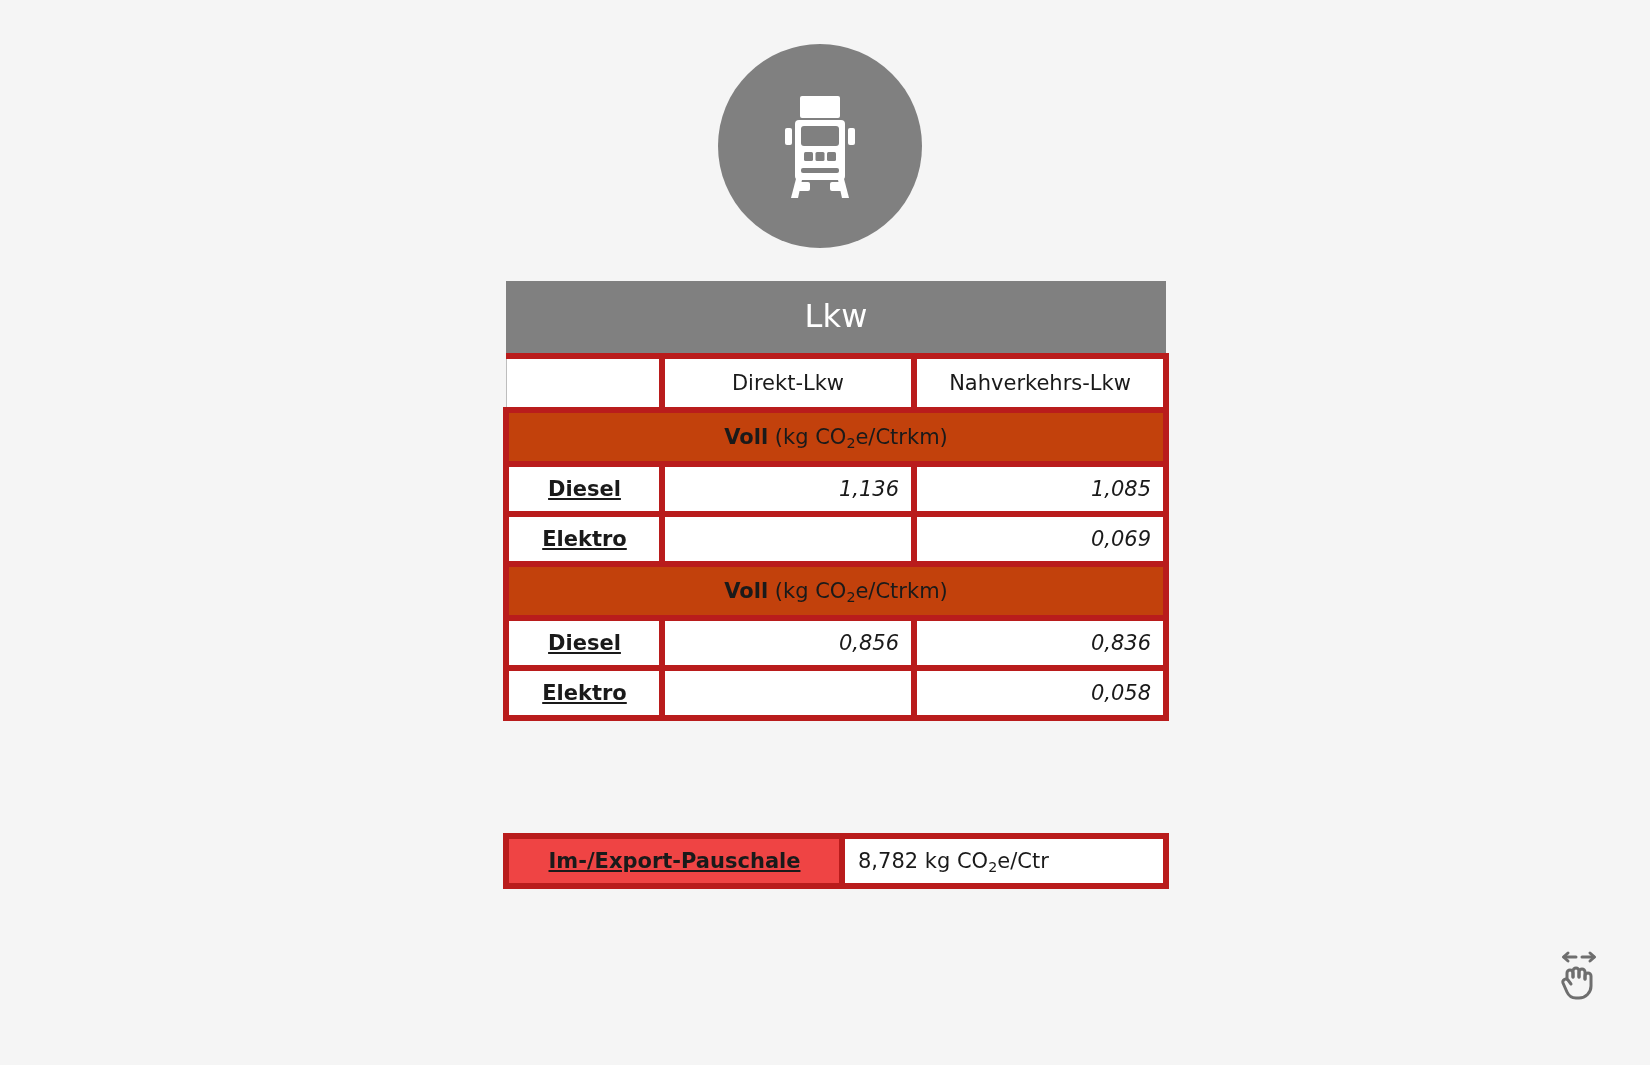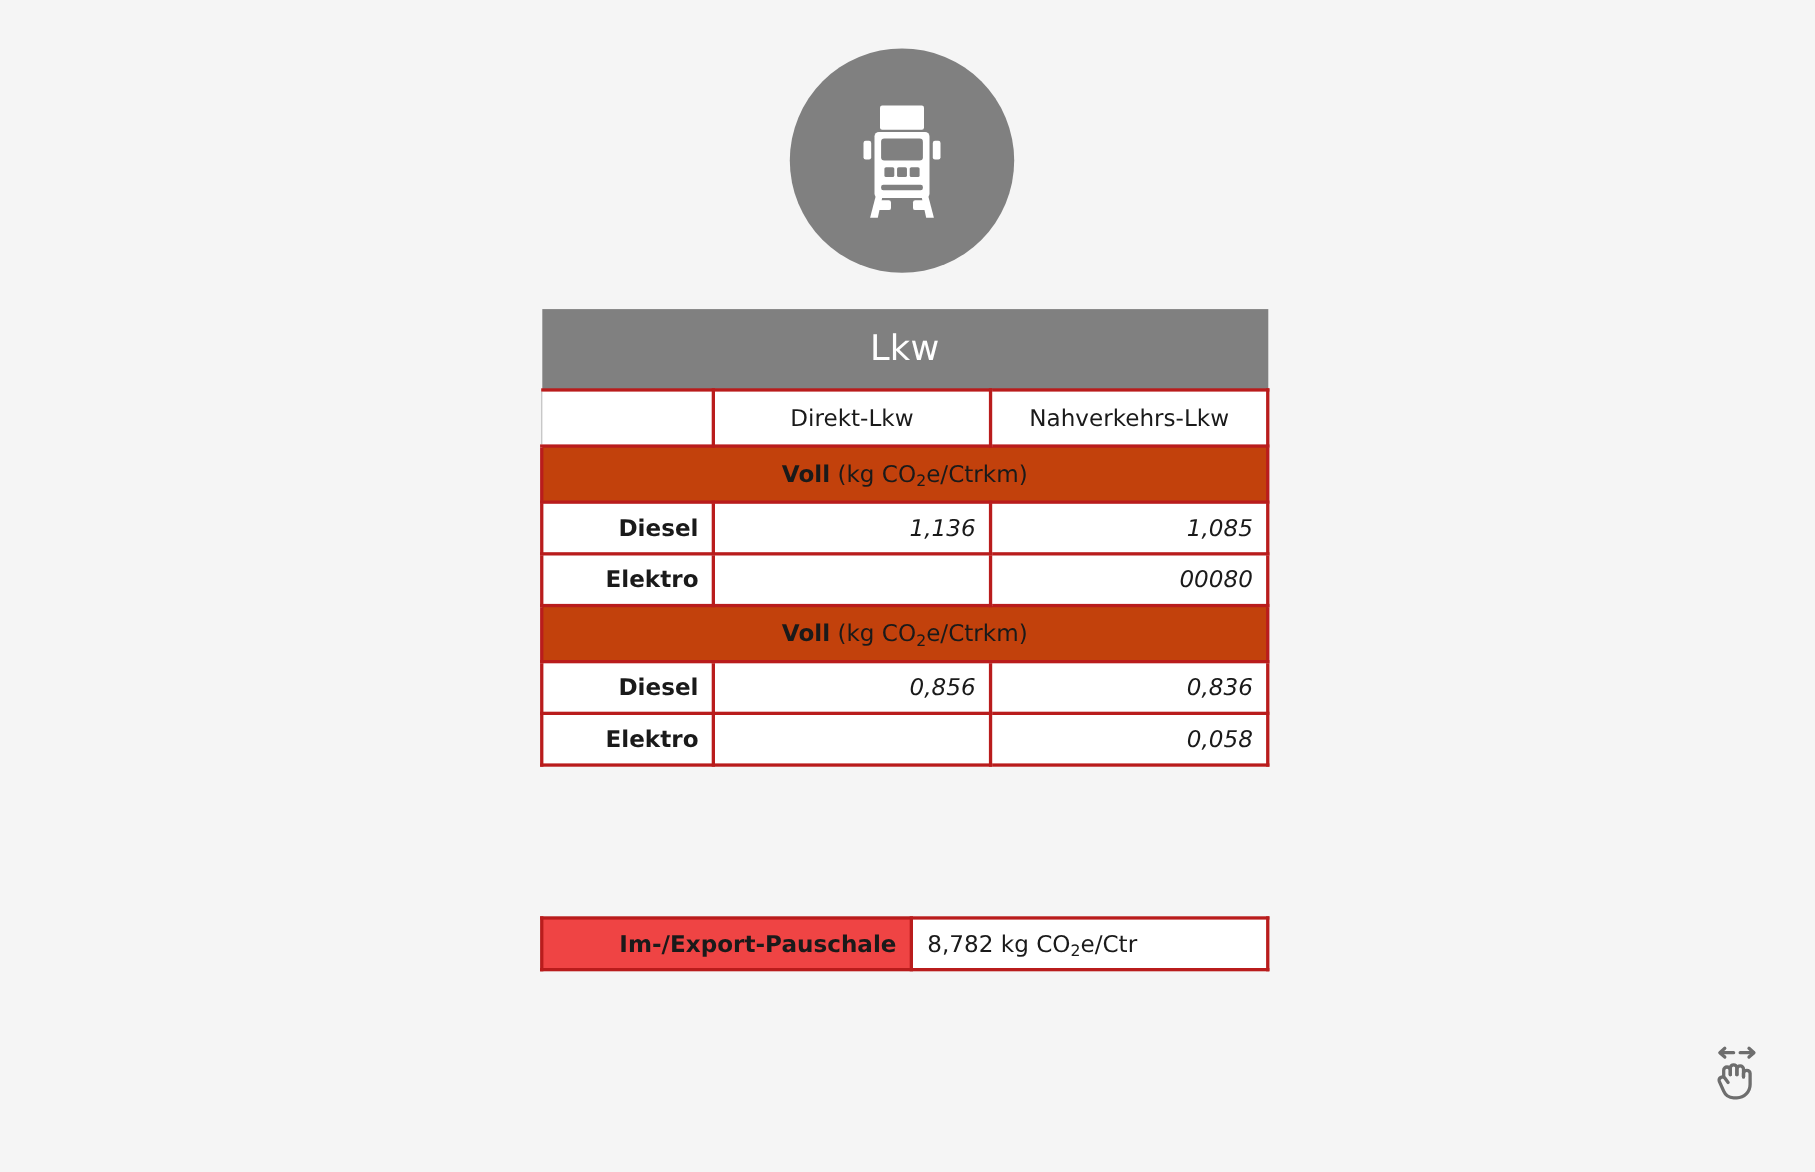--- a/index.html
+++ b/index.html
@@ -50,39 +50,40 @@
     transform: translateX(-50%);
     margin-left: -4px;
   }
   .tbl1 { top: 281px; width: 660px; }
   .tbl2 { top: 833px; width: 660px; }
 
   table {
     border-collapse: collapse;
     width: 100%;
     table-layout: fixed;
+    margin-left: 12px;
   }
 
   .title-row td {
     background: #808080;
     color: #ffffff;
     font-size: 32px;
     font-weight: 400;
     text-align: center;
     padding: 16px 6px 18px;
     border: none;
     letter-spacing: 0.2px;
   }
   .tbl2 .title-row td {
     background: #595959;
     padding: 15px 6px 17px;
   }
 
   td {
-    border: 3px solid #b91c1c;
+    border: 6px solid #b91c1c;
     font-size: 21px;
     background: #ffffff;
     padding: 10px 12px;
     color: #1a1a1a;
   }
 
   .col-head td {
     text-align: center;
     background: #ffffff;
     font-size: 21px;
@@ -93,22 +94,23 @@
   .section-row td {
     background: #c2410c;
     text-align: center;
     font-size: 21px;
     padding: 12px 8px;
   }
   .section-row .sec-label { font-weight: bold; }
 
   .row-label {
     font-weight: bold;
-    text-align: right;
+    text-align: center;
     padding-left: 13px;
+    text-decoration: underline;
   }
   .val {
     text-align: right;
     font-style: italic;
   }
   .val.empty { }
 
   
   .tbl1 col.c1 { width: 156px; }
   .tbl1 col.c2 { width: 252px; }
@@ -200,21 +202,21 @@
           <td colspan="3"><span class="sec-label">Voll</span><span> (kg CO</span><sub>2</sub><span>e/Ctrkm)</span></td>
         </tr>
         <tr>
           <td class="row-label">Diesel</td>
           <td class="val">1,136</td>
           <td class="val">1,085</td>
         </tr>
         <tr>
           <td class="row-label">Elektro</td>
           <td class="val empty"></td>
-          <td class="val">00080</td>
+          <td class="val">0,069</td>
         </tr>
 
         <tr class="section-row">
           <td colspan="3"><span class="sec-label">Voll</span><span> (kg CO</span><sub>2</sub><span>e/Ctrkm)</span></td>
         </tr>
         <tr>
           <td class="row-label">Diesel</td>
           <td class="val">0,856</td>
           <td class="val">0,836</td>
         </tr>

